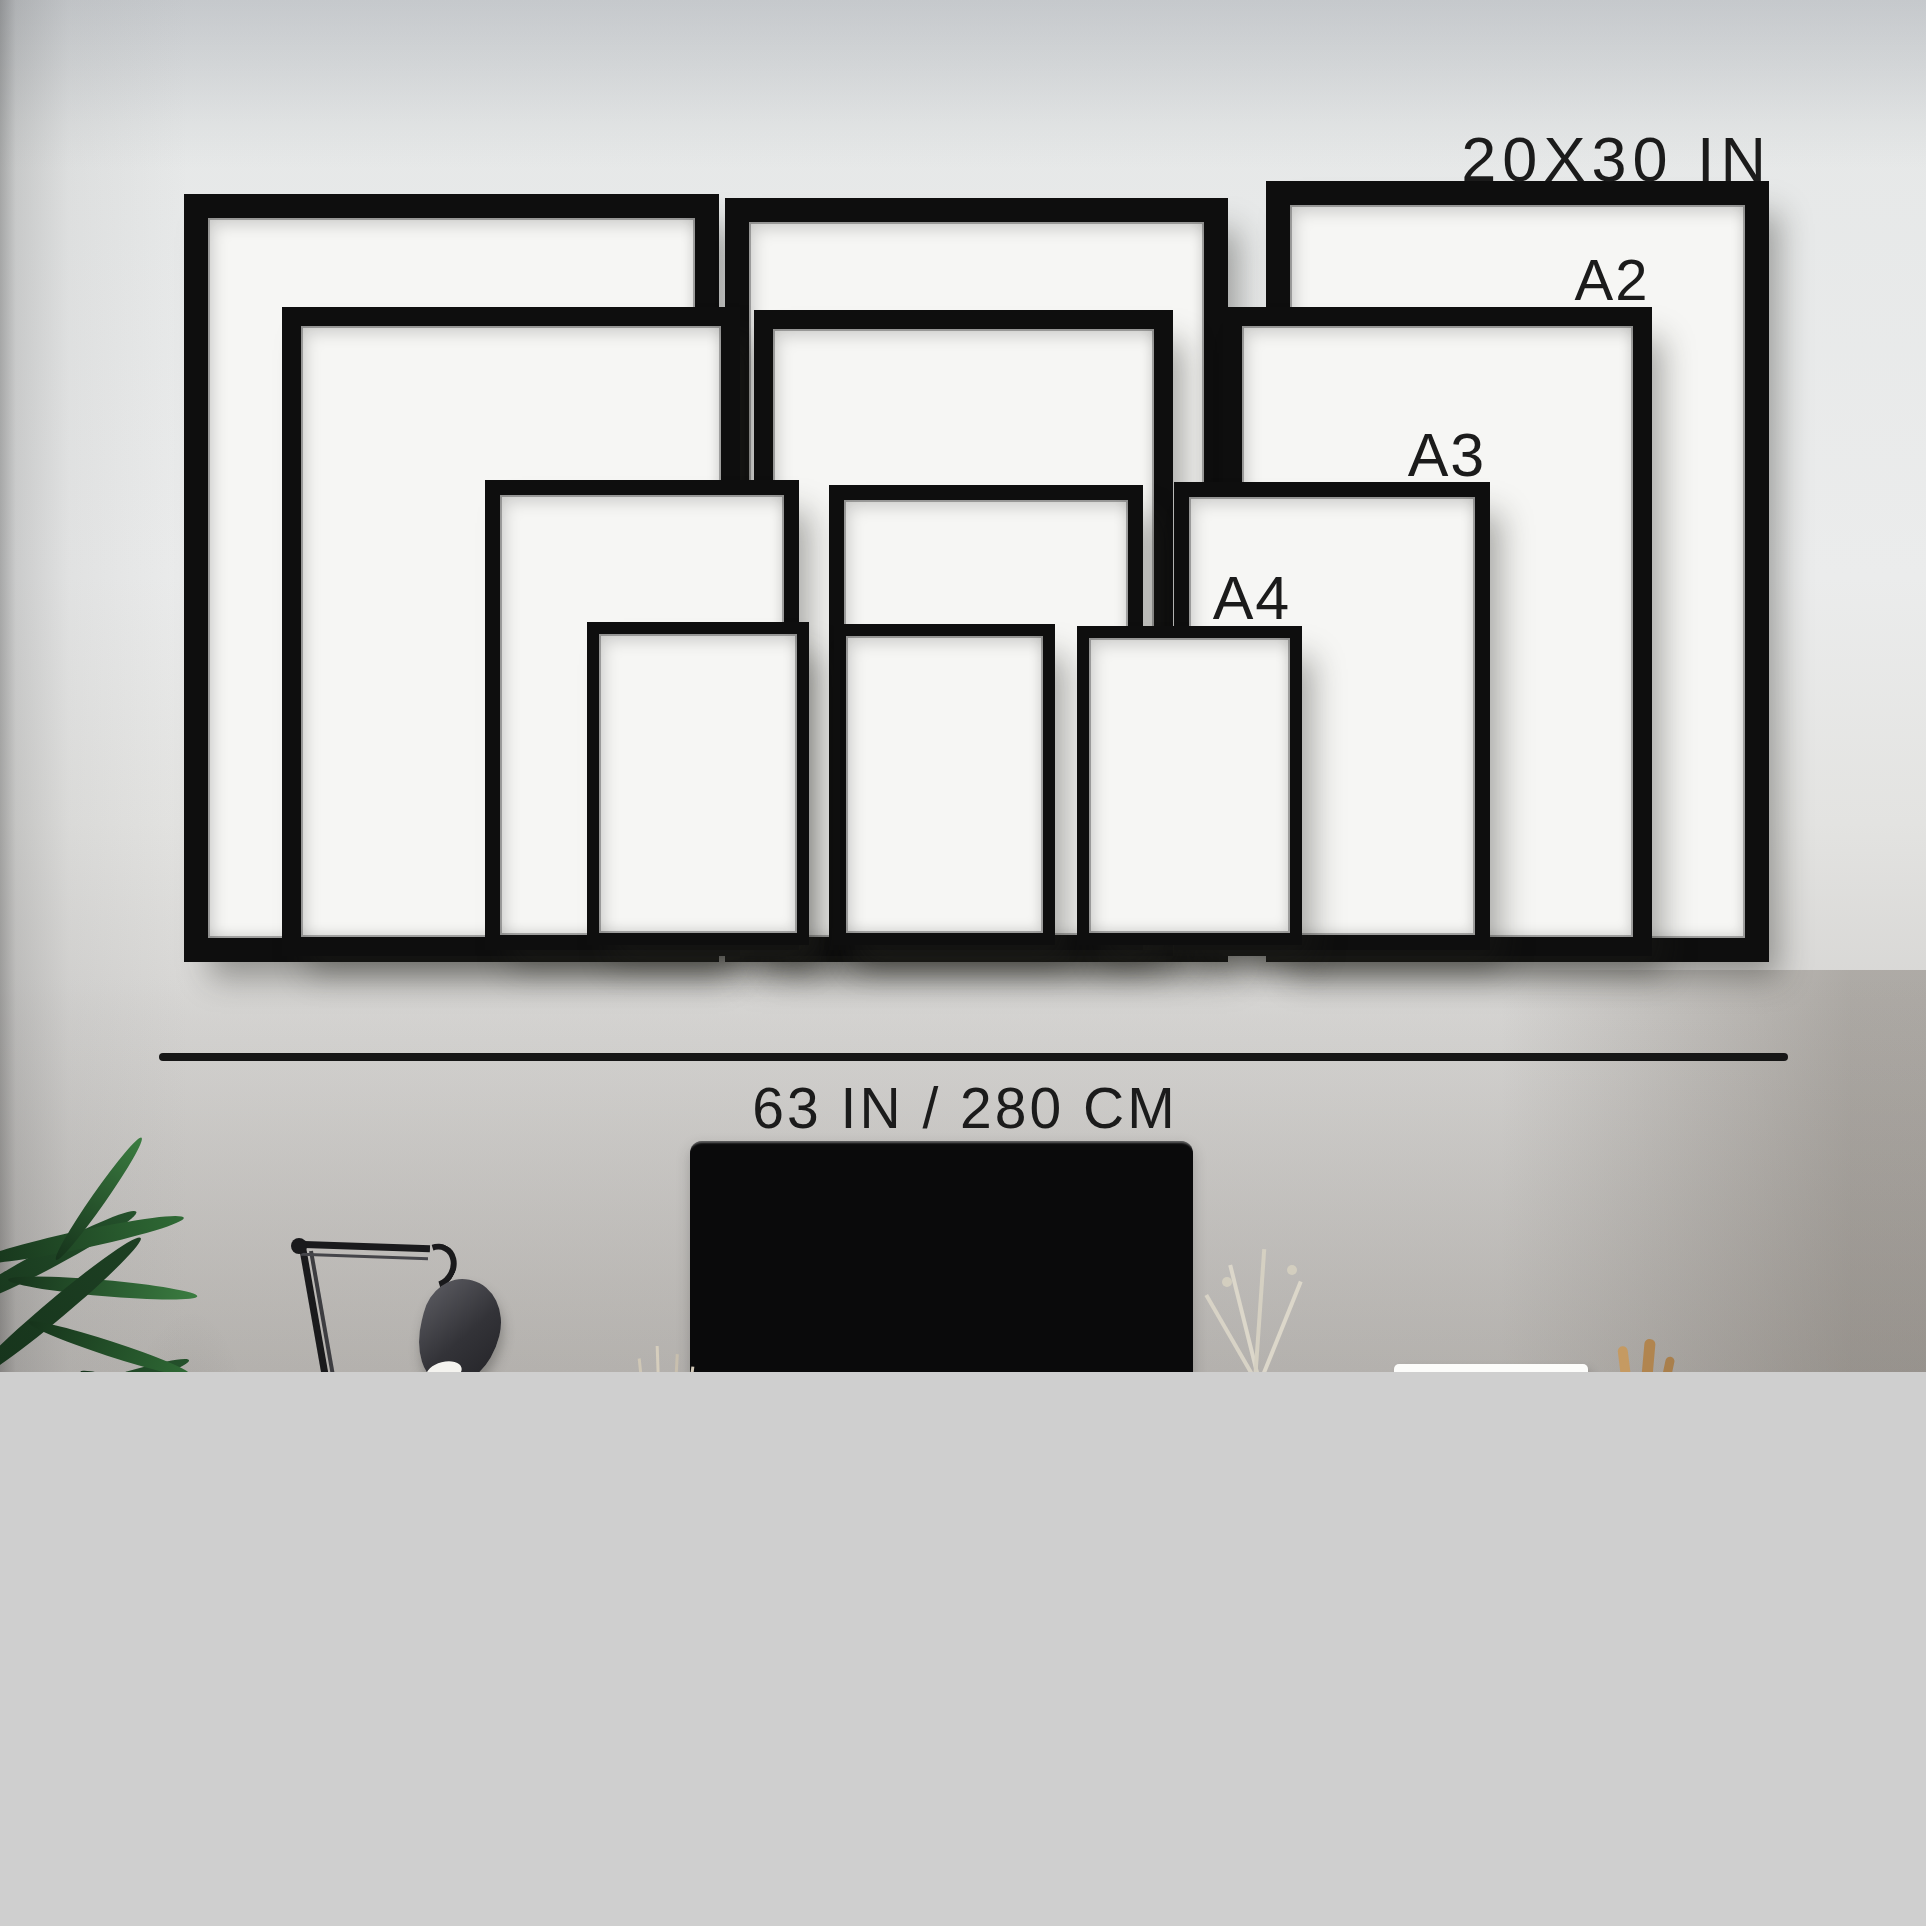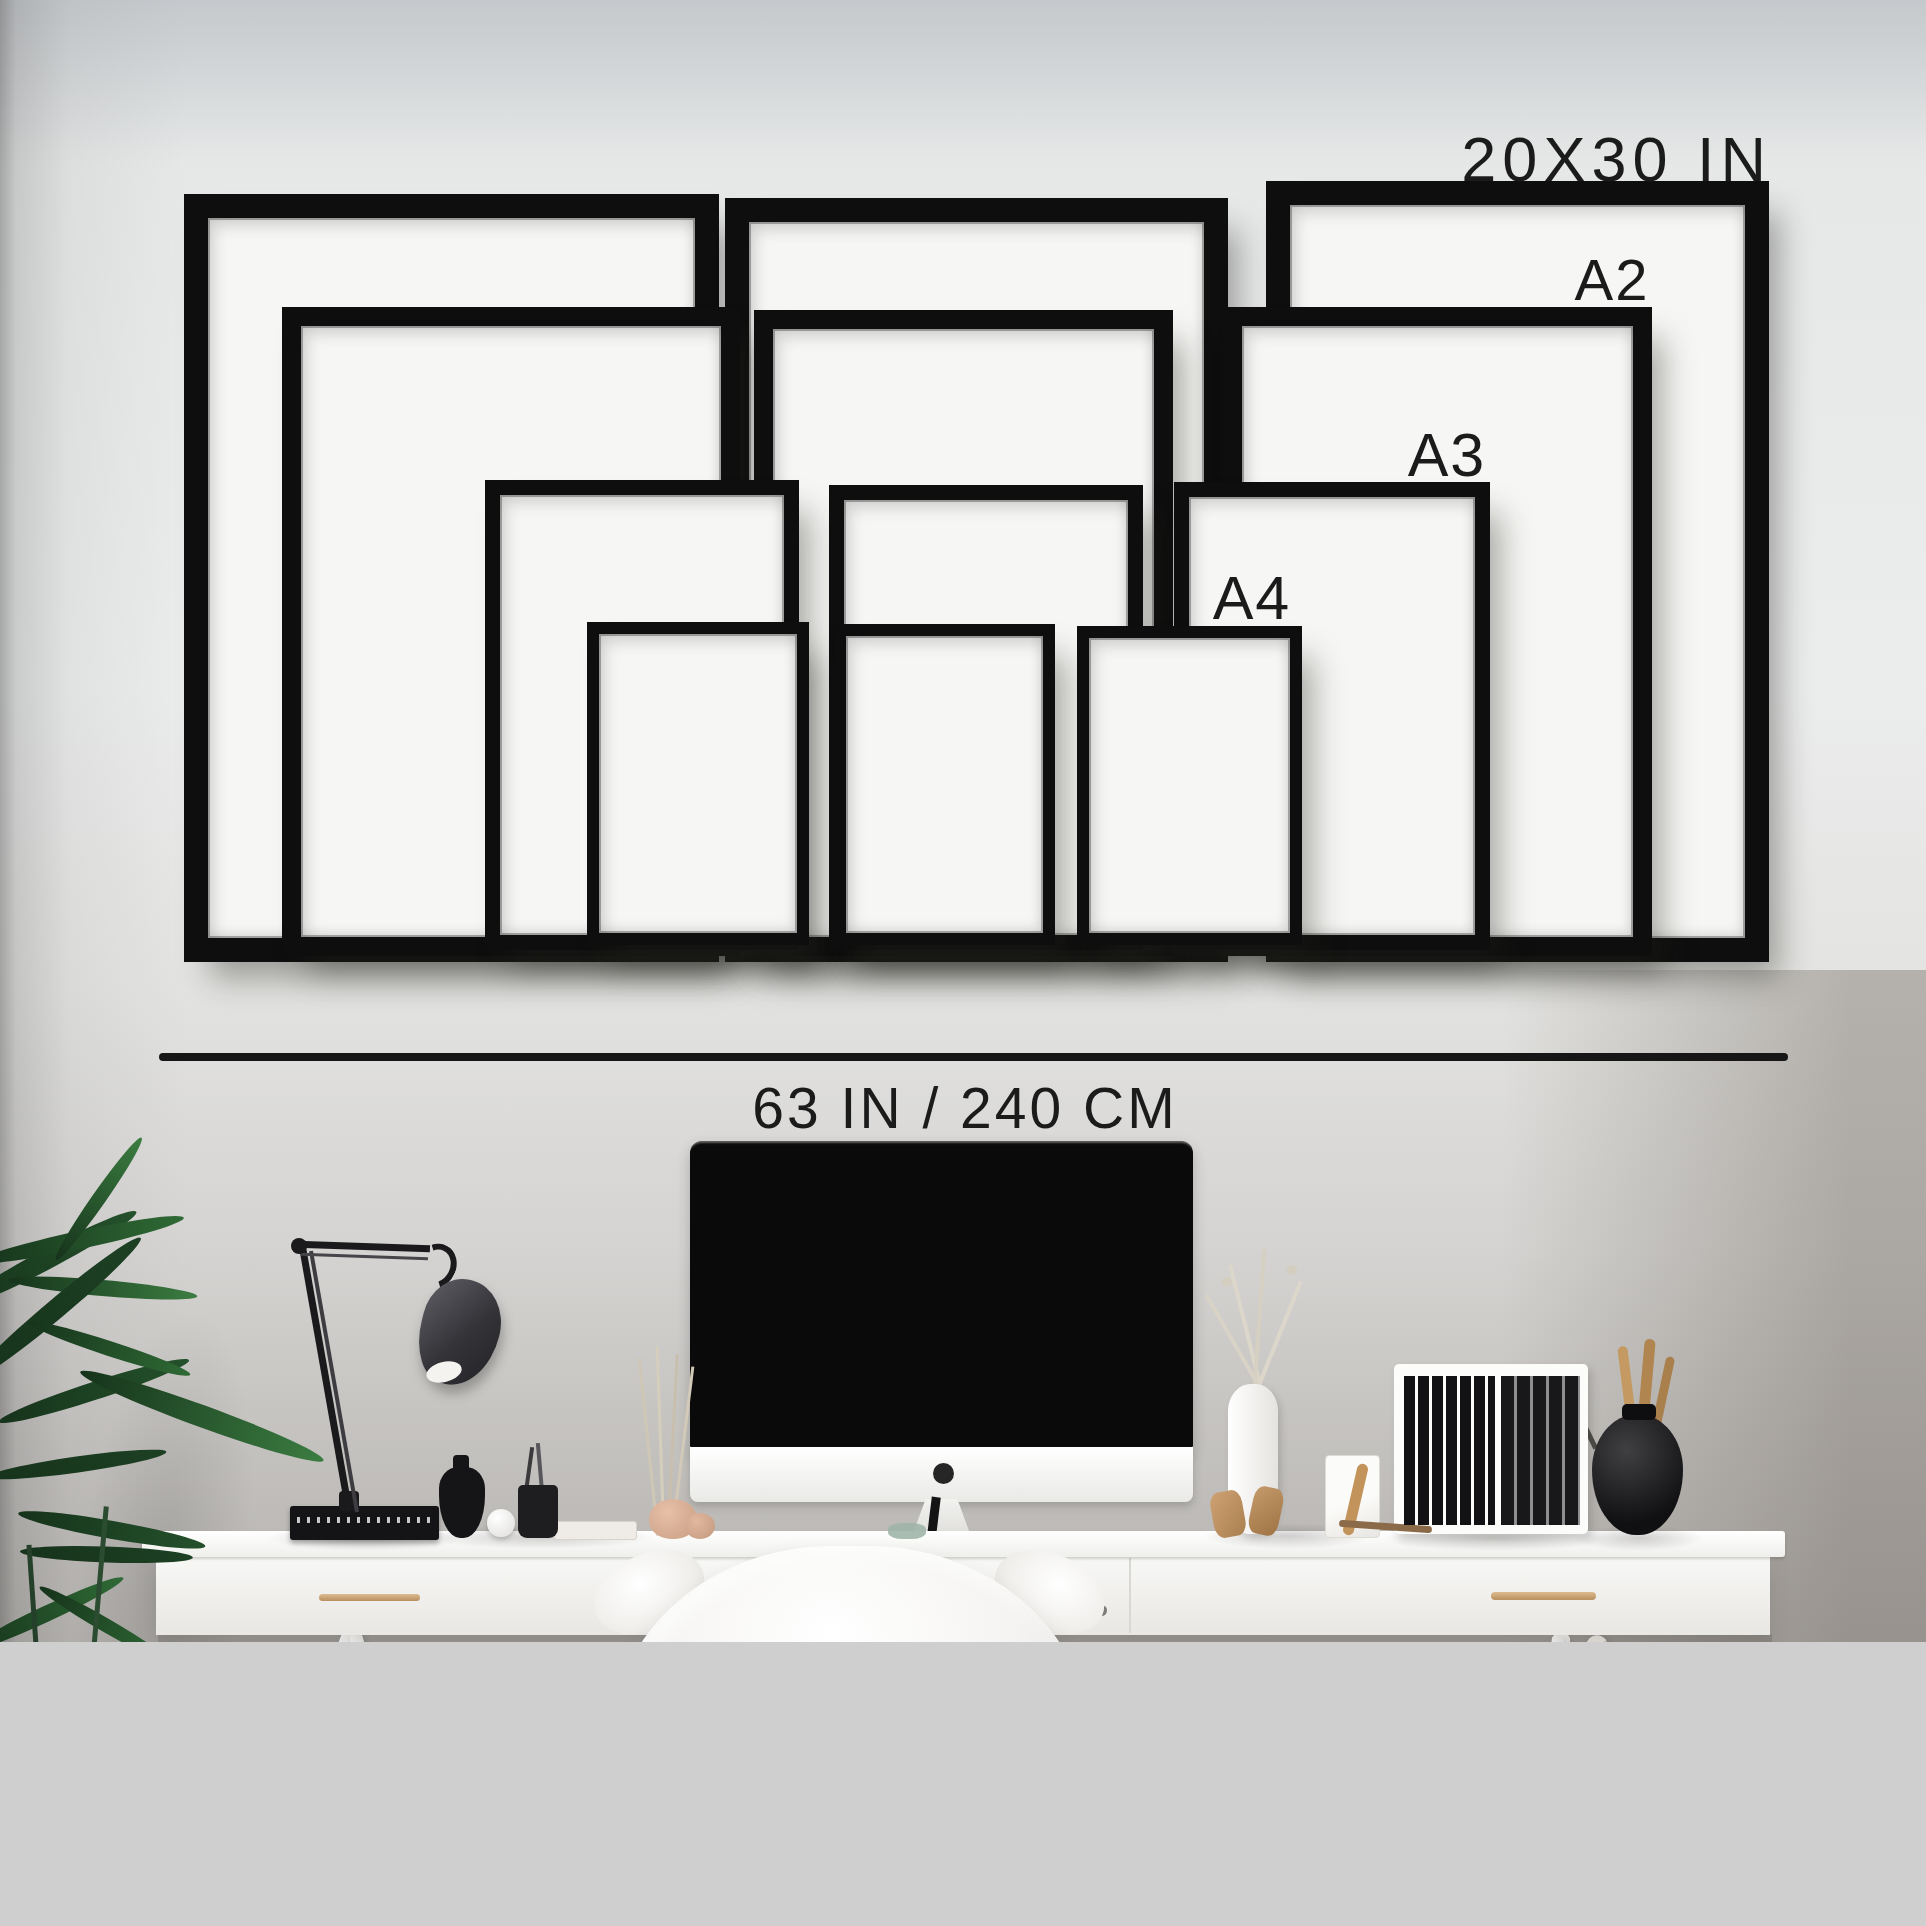--- a/index.html
+++ b/index.html
@@ -1,16 +1,16 @@
 <!DOCTYPE html>
 <html><head>
 <meta charset="utf-8">
 <style>
   html,body{margin:0;padding:0;background:#cfcfcf;}
-  #stage{position:relative;width:1927px;height:1642px;overflow:hidden;
+  #stage{position:relative;width:1927px;height:1372px;overflow:hidden;
     font-family:"Liberation Sans",sans-serif;
     background:linear-gradient(180deg,#dcdee0 0%,#e6e8e8 9%,#ebecec 42%,#e3e3e1 60%,#d6d5d3 74%,#c8c6c3 100%);}
   .s{position:absolute;}
   .noptr{pointer-events:none;}
   .frame{position:absolute;box-sizing:border-box;background:#f6f6f4;border:solid #0e0e0e;
     box-shadow:18px 24px 30px -8px rgba(35,33,30,.38),
                inset 5px 7px 16px rgba(0,0,0,.17),
                inset -4px -5px 12px rgba(0,0,0,.10),
                inset 0 0 0 2px rgba(0,0,0,.28);}
   .size-label{position:absolute;color:#1b1b1b;font-weight:400;z-index:6;white-space:nowrap;}
@@ -53,21 +53,21 @@
       <div class="frame" style="left: 834px; top: 624px; width: 221px; height: 321px; border-width: 12px; z-index: 4; border-color: rgb(14, 14, 14); background: rgb(246, 246, 244);"></div>
       <div class="frame" style="left: 1077px; top: 626px; width: 225px; height: 319px; border-width: 12px; z-index: 4; border-color: rgb(14, 14, 14); background: rgb(246, 246, 244);"></div>
     </div>
 
   <span class="size-label" style="left:1772px;top:123px;transform:translateX(-100%);font-size:63px;letter-spacing:6px;">20X30 IN</span>
   <span class="size-label" style="left:1612px;top:246px;transform:translateX(-50%);font-size:58px;letter-spacing:2px;">A2</span>
   <span class="size-label" style="left:1447px;top:420px;transform:translateX(-50%);font-size:61px;letter-spacing:2px;">A3</span>
   <span class="size-label" style="left:1252px;top:563px;transform:translateX(-50%);font-size:61px;letter-spacing:2px;">A4</span>
 
   <div class="divider" style="left:159px;top:1053px;width:1629px;height:8px;"></div>
-  <span class="size-label" style="left:965px;top:1075px;transform:translateX(-50%);font-size:57px;letter-spacing:3px;">63 IN / 240 CM</span>
+  <span class="size-label" style="left:965px;top:1075px;transform:translateX(-50%);font-size:57px;letter-spacing:3px;">63 IN / 280 CM</span>
 
   <div class="s noptr" style="left:158px;top:1634px;width:1614px;height:277px;z-index:8;
               background:linear-gradient(180deg,rgba(86,83,79,.26),rgba(86,83,79,.05) 55%,rgba(86,83,79,0));"></div>
 
   <div>
     <div class="s" style="left:690px;top:1141px;width:503px;height:307px;z-index:10;background:#0a0a0b;
                 border-radius:12px 12px 3px 3px;
                 box-shadow:inset 0 4px 2px -2px rgba(255,255,255,.35), 0 6px 14px rgba(40,40,40,.25);"></div>
     <div class="s" style="left:690px;top:1447px;width:503px;height:55px;z-index:10;
                 background:linear-gradient(180deg,#ffffff,#e9e9e6);border-radius:0 0 8px 8px;

